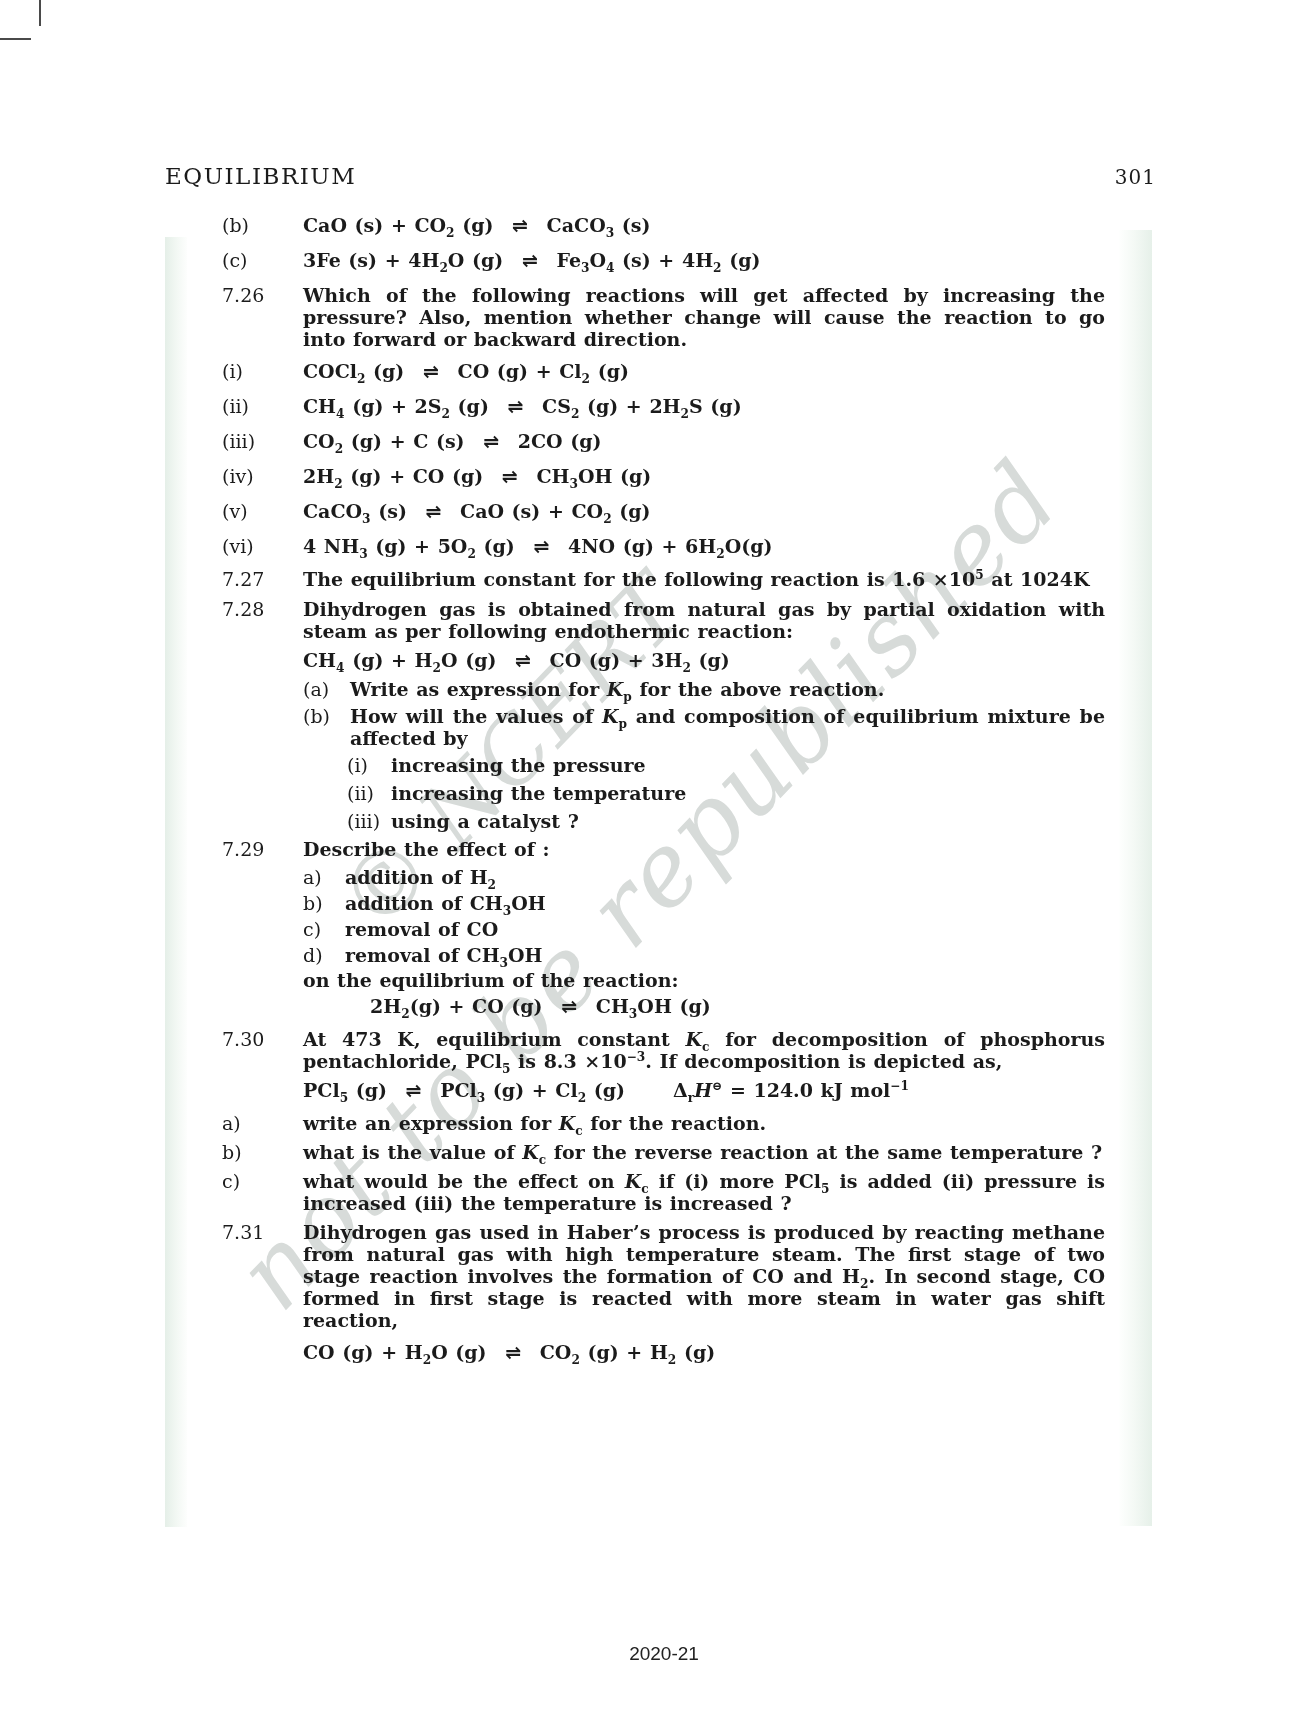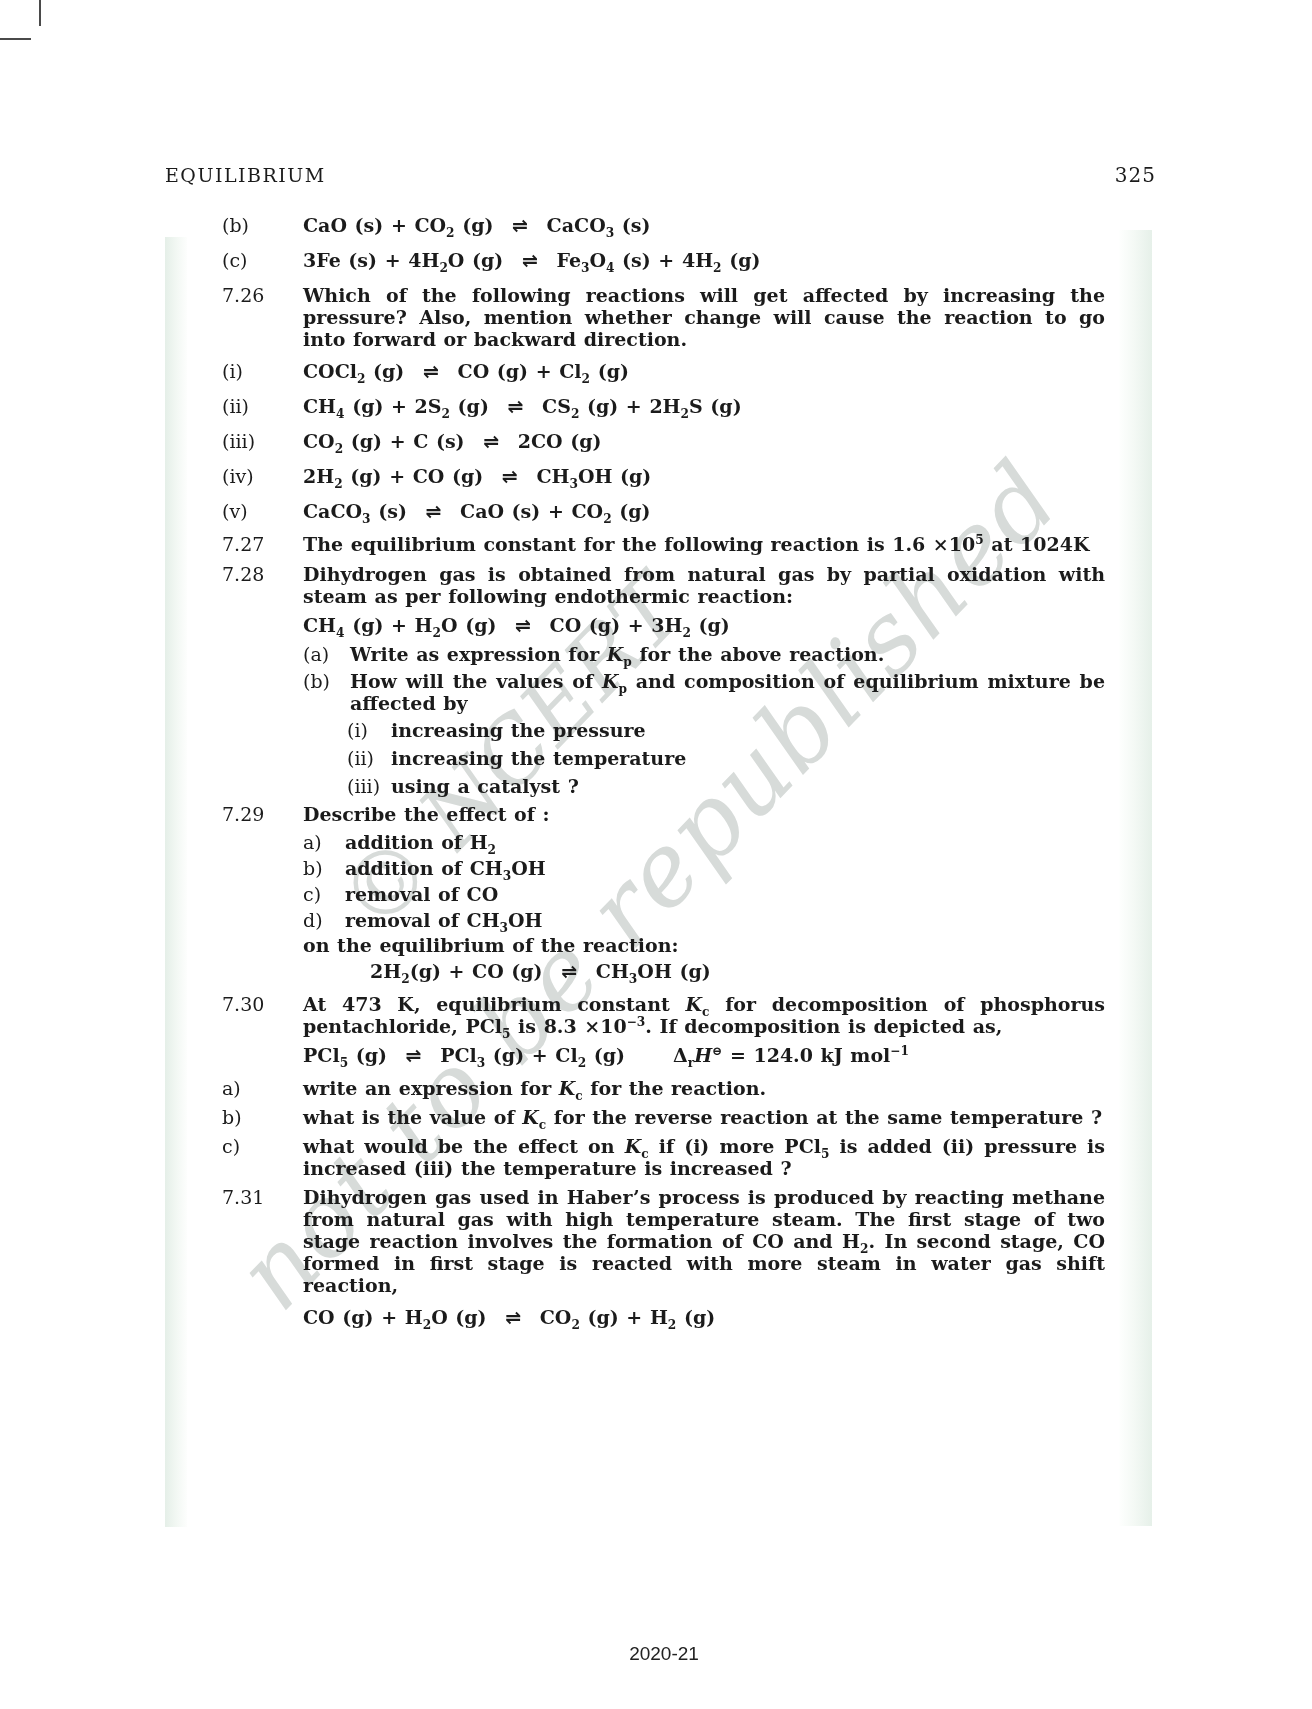--- a/index.html
+++ b/index.html
@@ -10,21 +10,21 @@
   }
   .page{position:absolute;inset:0;}
 
   
   .crop-v{position:absolute;left:39px;top:0;width:2px;height:26px;background:#4a4a4a;}
   .crop-h{position:absolute;left:0;top:38px;width:31px;height:2px;background:#4a4a4a;}
 
   
   .header{position:absolute;left:165px;right:156px;top:163px;display:flex;
           justify-content:space-between;align-items:baseline;}
-  .chapter-title{font-size:19px;letter-spacing:1.5px;}
+  .chapter-title{font-size:23px;letter-spacing:1.5px;}
   .page-number{font-size:20px;letter-spacing:1px;}
 
   
   .bar-left{position:absolute;left:165px;top:237px;width:22px;height:1290px;
     background:linear-gradient(90deg,#e5efe8 0%,#f3f8f4 55%,#fdfefd 100%);}
   .bar-right{position:absolute;left:1119px;top:230px;width:33px;height:1296px;
     background:linear-gradient(270deg,#e6f0e9 0%,#f4f9f5 55%,#fefffe 100%);}
 
   
   .watermark{position:absolute;left:-20px;top:630px;width:1200px;height:380px;
@@ -68,21 +68,21 @@
 </head>
 <body>
 
 <div class="page">
 
   <div class="crop-v"></div>
   <div class="crop-h"></div>
 
   <div class="header">
     <span class="chapter-title">EQUILIBRIUM</span>
-    <span class="page-number">325</span>
+    <span class="page-number">301</span>
   </div>
 
   <div class="bar-left"></div>
   <div class="bar-right"></div>
 
   <div class="watermark">
     <div class="wm-line1">© NCERT</div>
     <div class="wm-line2">not to be republished</div>
   </div>
 
@@ -113,20 +113,24 @@
       <span class="num">(iii)</span>
       <span class="body">CO<sub>2</sub> (g) + C (s) <span class="h">⇌</span> 2CO (g)</span>
     </div>
     <div class="row eq">
       <span class="num">(iv)</span>
       <span class="body">2H<sub>2</sub> (g) + CO (g) <span class="h">⇌</span> CH<sub>3</sub>OH (g)</span>
     </div>
     <div class="row eq">
       <span class="num">(v)</span>
       <span class="body">CaCO<sub>3</sub> (s) <span class="h">⇌</span> CaO (s) + CO<sub>2</sub> (g)</span>
+    </div>
+    <div class="row eq">
+      <span class="num">(vi)</span>
+      <span class="body">4 NH<sub>3</sub> (g) + 5O<sub>2</sub> (g) <span class="h">⇌</span> 4NO (g) + 6H<sub>2</sub>O(g)</span>
     </div>
 
     <div class="row para">
       <span class="num">7.27</span>
       <span class="body">The equilibrium constant for the following reaction is 1.6 ×10<sup>5</sup> at 1024K</span>
     </div>
 
     <div class="row para tight">
       <span class="num">7.28</span>
       <span class="body">Dihydrogen gas is obtained from natural gas by partial oxidation with steam as per following endothermic reaction:</span>

